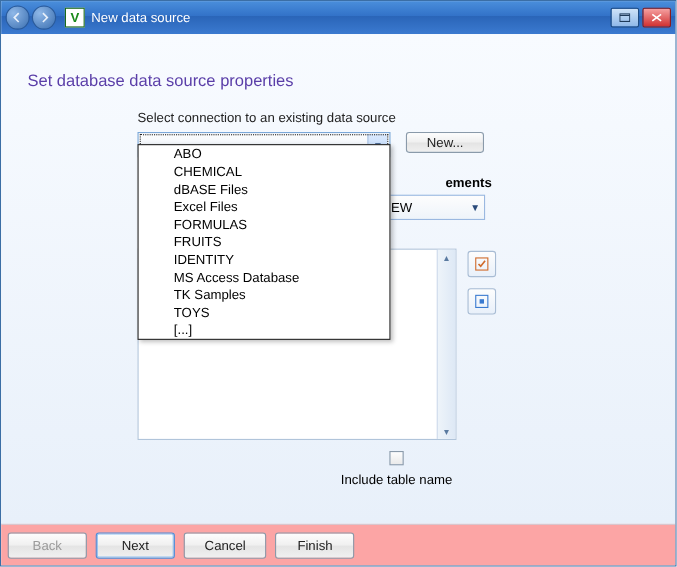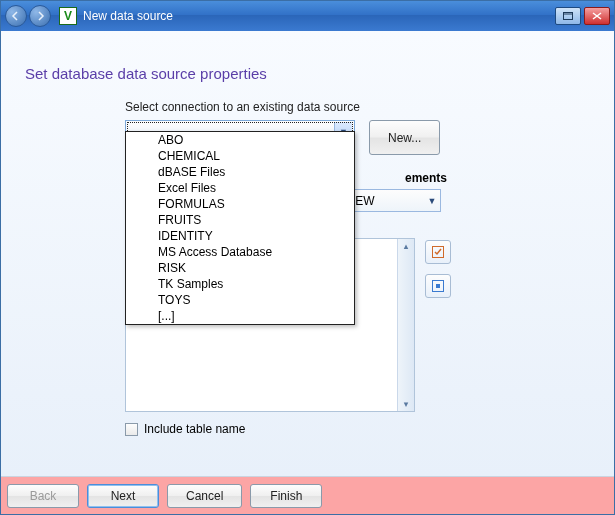--- a/index.html
+++ b/index.html
@@ -86,21 +86,21 @@
   }
   .combo .arrow {
     width: 18px; height: 19px;
     background: linear-gradient(to bottom, #dceafe, #b8d4f8);
     border-left: 1px solid #9ab8e0;
     display: flex; align-items: center; justify-content: center;
     color: #2a4a7a;
     font-size: 9px;
   }
   .btn {
-    height: 35px;
+    height: 19px;
     padding: 0 18px;
     border: 1px solid #8a9aaa;
     border-radius: 3px;
     background: linear-gradient(to bottom, #fdfdfd 0%, #f0f0f0 48%, #e4e4e4 52%, #f0f0f0 100%);
     color: #222;
     display: inline-flex; align-items: center; justify-content: center;
     font-size: 12px;
     min-width: 70px;
   }
   .btn.disabled { color: #9a9a9a; }
@@ -143,21 +143,21 @@
   .listbox .sb::after { content:"▾"; bottom:2px; }
   .side-btns { display:flex; flex-direction:column; gap:10px; margin-top: 2px; }
   .side-btn {
     width: 26px; height: 24px;
     border: 1px solid #a8bcd4;
     border-radius: 3px;
     background: linear-gradient(to bottom, #fdfdfd, #e8f0fa);
     display:flex; align-items:center; justify-content:center;
     font-size: 11px;
   }
-  .chk-row { margin-left: 100px; margin-top: 10px; display:flex; align-items:center; gap:6px; }
+  .chk-row { margin-left: 100px; margin-top: 10px; display:flex; align-items:center; gap:6px;flex-direction:column; }
   .chk {
     width: 13px; height: 13px;
     border: 1px solid #8a9aaa;
     background: linear-gradient(to bottom, #fdfdfd, #eaeaea);
   }
   
   .dropdown {
     position: absolute;
     left: 124px;
     top: 100px;
@@ -268,21 +268,20 @@
 
   <div class="dropdown" id="dropdown-list">
       <div class="item">ABO</div>
       <div class="item">CHEMICAL</div>
       <div class="item">dBASE Files</div>
       <div class="item">Excel Files</div>
       <div class="item">FORMULAS</div>
       <div class="item">FRUITS</div>
       <div class="item">IDENTITY</div>
       <div class="item">MS Access Database</div>
-      <div class="item">RISK</div>
       <div class="item">TK Samples</div>
       <div class="item">TOYS</div>
       <div class="item">[...]</div>
     </div>
 </div>
 
 <div class="footer">
   <div class="btn disabled">Back</div>
   <div class="btn primary">Next</div>
   <div class="btn">Cancel</div>

